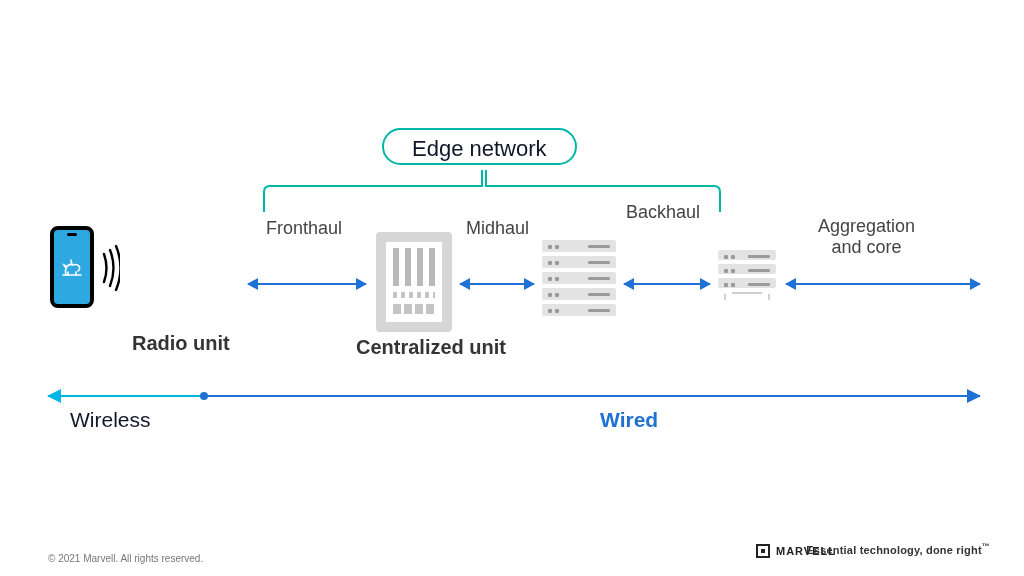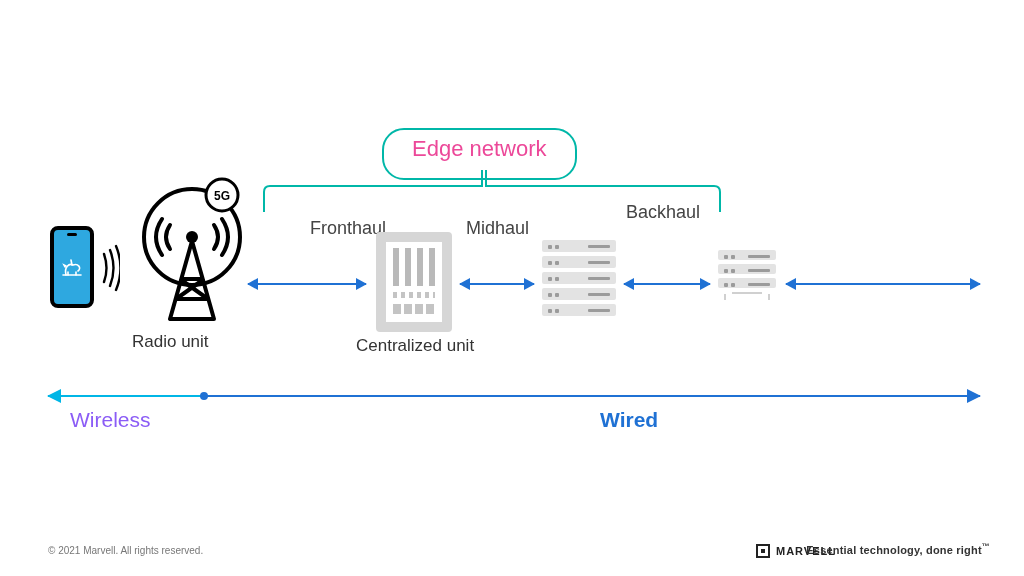--- a/index.html
+++ b/index.html
@@ -15,42 +15,43 @@
   .stage {
     position: absolute;
     inset: 0;
   }
   .abs { position: absolute; }
 
   
   .pill {
     border: 2px solid #00b7a8;
     border-radius: 22px;
-    padding: 6px 28px 16px;
+    padding: 6px 28px 1px;
     font-size: 22px;
-    color: #ec4899;
+    color: #0f172a;
     background: #fff;
   }
   .bracket {
     stroke: #00b7a8;
     stroke-width: 2;
     fill: none;
   }
 
   
   .seglabel {
     font-size: 18px;
     color: #444;
     white-space: nowrap;
   }
   .nodelabel {
-    font-size: 17px;
+    font-size: 20px;
     color: #343434;
     text-align: center;
     white-space: nowrap;
+    font-weight: bold;
   }
 
   
   .dblarrow {
     position: absolute;
     height: 2px;
     background: #1f71d4;
   }
   .dblarrow:before, .dblarrow:after {
     content: "";
@@ -82,21 +83,21 @@
 
   .dotjoin {
     position: absolute;
     width: 8px; height: 8px;
     border-radius: 50%;
     background: #1f71d4;
     transform: translate(-50%, -50%);
   }
 
   .wlabel   { font-size: 21px; font-weight: 500; }
-  .wireless { color: #8b5cf6; }
+  .wireless { color: #0f172a; }
   .wired    { color: #1f71d4; }
 
   
   .copyright { font-size: 10px; color: #777; }
   .tagline   { font-size: 11px; color: #333; font-weight: 600; letter-spacing: .2px; }
   .tagline .tm { font-size: 8px; vertical-align: super; }
   .brand-logo {
     display: inline-flex;
     align-items: center;
     gap: 6px;
@@ -210,23 +211,25 @@
 
 <div class="stage">
 
   <div class="abs pill" style="left: 382px; top: 128px;">Edge network</div>
 
   <svg class="abs" width="460" height="46" style="left:262px; top:168px;">
     <path class="bracket" d="M2 44 V 24 Q2 18 8 18 H 220 V 2"></path>
     <path class="bracket" d="M458 44 V 24 Q458 18 452 18 H 224 V 2"></path>
   </svg>
 
-  <div class="abs seglabel" style="left:266px; top:218px;margin-left:44px;">Fronthaul</div>
+  <div class="abs seglabel" style="left:266px; top:218px;">Fronthaul</div>
   <div class="abs seglabel" style="left:466px; top:218px;text-align:center;">Midhaul</div>
   <div class="abs seglabel" style="left:626px; top:202px;">Backhaul</div>
+  <div class="abs seglabel" style="left:818px; top:216px; text-align:center; white-space:pre;">Aggregation
+and core</div>
 
   <div class="abs" style="left:50px; top:226px;">
     <div class="phone">
       <svg width="26" height="22" viewBox="0 0 26 22">
         <g fill="none" stroke="#fff" stroke-width="1.6" stroke-linecap="round">
           <path d="M4 18 H22"></path>
           <path d="M7 18 C5 10 10 6 14 8 C19 6 23 11 19 14"></path>
           <path d="M9 18 V15 M17 18 V15"></path>
           <path d="M13 8 L12 3"></path>
           <path d="M6 10 L5 8 L7 9"></path>
@@ -236,44 +239,20 @@
   </div>
 
   <svg class="abs waves" style="left:100px; top:244px;" viewBox="0 0 20 48">
     <g fill="none" stroke="#000" stroke-width="2.4" stroke-linecap="round">
       <path d="M4 10 Q9 24 4 38"></path>
       <path d="M10 6 Q17 24 10 42"></path>
       <path d="M16 2 Q25 24 16 46"></path>
     </g>
   </svg>
 
-  <div class="abs radio" style="left:122px; top:175px;">
-    <svg width="140" height="148" viewBox="0 0 140 148">
-
-      <circle cx="70" cy="62" r="48" fill="none" stroke="#000" stroke-width="4"></circle>
-
-      <circle cx="100" cy="20" r="16" fill="#fff" stroke="#000" stroke-width="3"></circle>
-      <text x="100" y="25" text-anchor="middle" font-family="Arial" font-weight="700" font-size="12">5G</text>
-
-      <g fill="none" stroke="#000" stroke-width="4" stroke-linecap="round">
-        <path d="M48 50 Q40 62 48 74"></path>
-        <path d="M40 44 Q28 62 40 80"></path>
-        <path d="M92 50 Q100 62 92 74"></path>
-        <path d="M100 44 Q112 62 100 80"></path>
-      </g>
-      <circle cx="70" cy="62" r="6" fill="#000"></circle>
-
-      <g fill="none" stroke="#000" stroke-width="4" stroke-linejoin="round">
-        <path d="M70 66 L48 144 H92 Z"></path>
-        <path d="M58 104 L82 104"></path>
-        <path d="M54 124 L86 124"></path>
-        <path d="M58 104 L86 124 M82 104 L54 124"></path>
-      </g>
-    </svg>
-  </div>
   <div class="abs nodelabel" style="left:132px; top:332px;">Radio unit</div>
 
   <div class="abs dubox" style="left:376px; top:232px;">
     <div class="inner">
       <div class="bars">
           <span></span>
           <span></span>
           <span></span>
           <span></span>
         </div>
@@ -302,21 +281,21 @@
   <div class="dblarrow" style="left:624px; top:283px; width:86px;"></div>
   <div class="dblarrow" style="left:786px; top:283px; width:194px;"></div>
 
   <div class="bigbar cyan" style="left:48px; top:395px; width:156px;"></div>
   <div class="dotjoin" style="left:204px; top:396px;"></div>
   <div class="bigbar blue" style="left:204px; top:395px; width:776px;"></div>
 
   <div class="abs wlabel wireless" style="left:70px; top:408px;">Wireless</div>
   <div class="abs wlabel wired" style="left:600px; top:408px;font-weight:bold;">Wired</div>
 
-  <div class="abs copyright" style="left:48px; bottom:20px;">© 2021 Marvell. All rights reserved.</div>
+  <div class="abs copyright" style="left:48px; bottom:12px;">© 2021 Marvell. All rights reserved.</div>
 
   <div class="abs brand-logo" style="left:756px; bottom:18px;">
     <span class="sq"></span>
     <span>MARVELL</span>
   </div>
 
   <div class="abs tagline" style="right:34px; bottom:20px;">
     <span>Essential technology, done right</span><span class="tm">™</span>
   </div>
 

